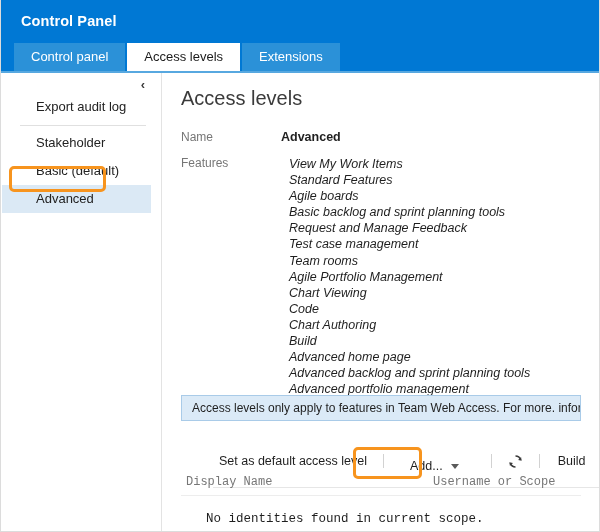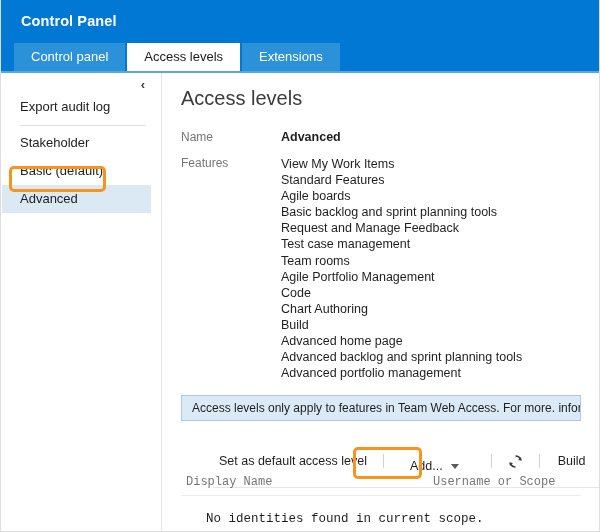--- a/index.html
+++ b/index.html
@@ -103,21 +103,21 @@
   }
   .nav-list {
     position: absolute;
     left: 0;
     top: 20px;
     width: 160px;
   }
   .nav-item {
     height: 28px;
     line-height: 28px;
-    padding-left: 18px;
+    padding-left: 34px;
     font-size: 13px;
     color: #222222;
     cursor: pointer;
     box-sizing: border-box;
   }
   .nav-item.selected {
     background: #dbe9f5;
     width: 149px;
   }
   .nav-sep {
@@ -159,22 +159,23 @@
     position: absolute;
     left: 100px;
     font-size: 12.5px;
     color: #1f1f1f;
     font-weight: bold;
   }
   #name-row { top: 57px; height: 16px; }
   #features-row { top: 83px; }
   .features-list {
     position: absolute;
-    left: 100px;
+    left: 108px;
     top: 0;
+    font-style: italic;
   }
   .feature-item {
     font-size: 12.5px;
     color: #1f1f1f;
     line-height: 16.1px;
     white-space: nowrap;
   }
 
   
   .info-bar {
@@ -346,20 +347,21 @@
       <div class="field-label">Features</div>
       <div class="features-list" id="features-list">
           <div class="feature-item">View My Work Items</div>
           <div class="feature-item">Standard Features</div>
           <div class="feature-item">Agile boards</div>
           <div class="feature-item">Basic backlog and sprint planning tools</div>
           <div class="feature-item">Request and Manage Feedback</div>
           <div class="feature-item">Test case management</div>
           <div class="feature-item">Team rooms</div>
           <div class="feature-item">Agile Portfolio Management</div>
+          <div class="feature-item">Chart Viewing</div>
           <div class="feature-item">Code</div>
           <div class="feature-item">Chart Authoring</div>
           <div class="feature-item">Build</div>
           <div class="feature-item">Advanced home page</div>
           <div class="feature-item">Advanced backlog and sprint planning tools</div>
           <div class="feature-item">Advanced portfolio management</div>
         </div>
     </div>
 
     <div class="info-bar">

